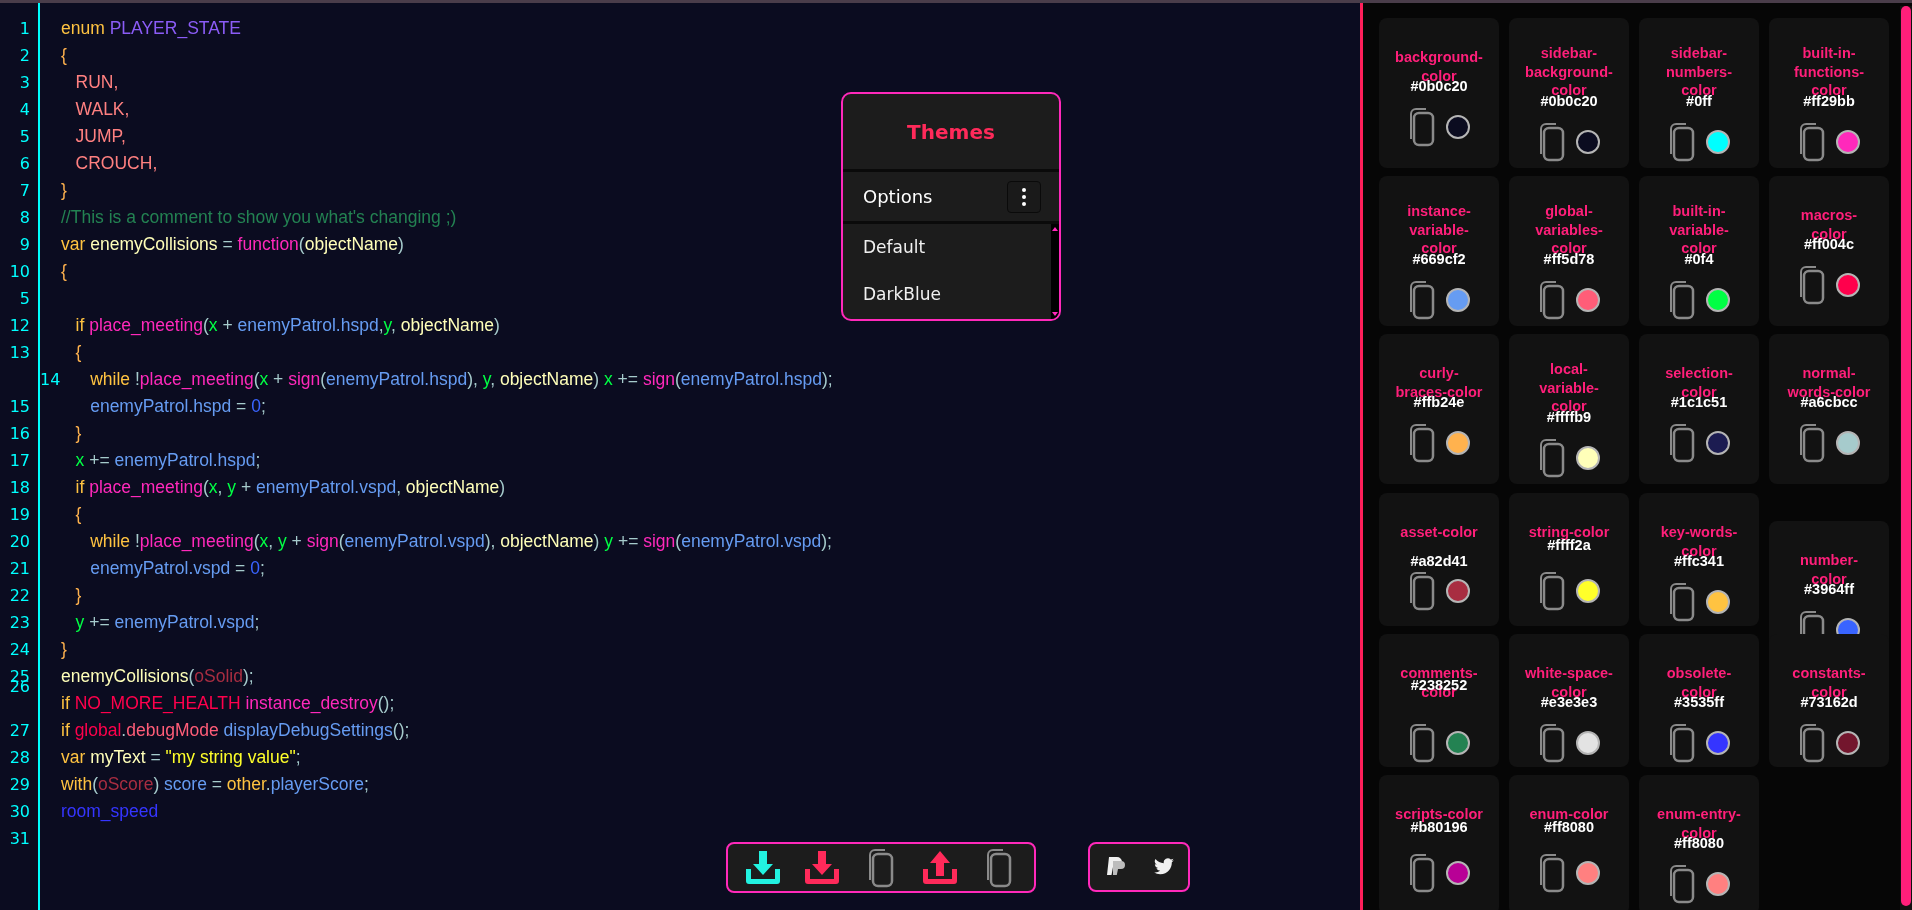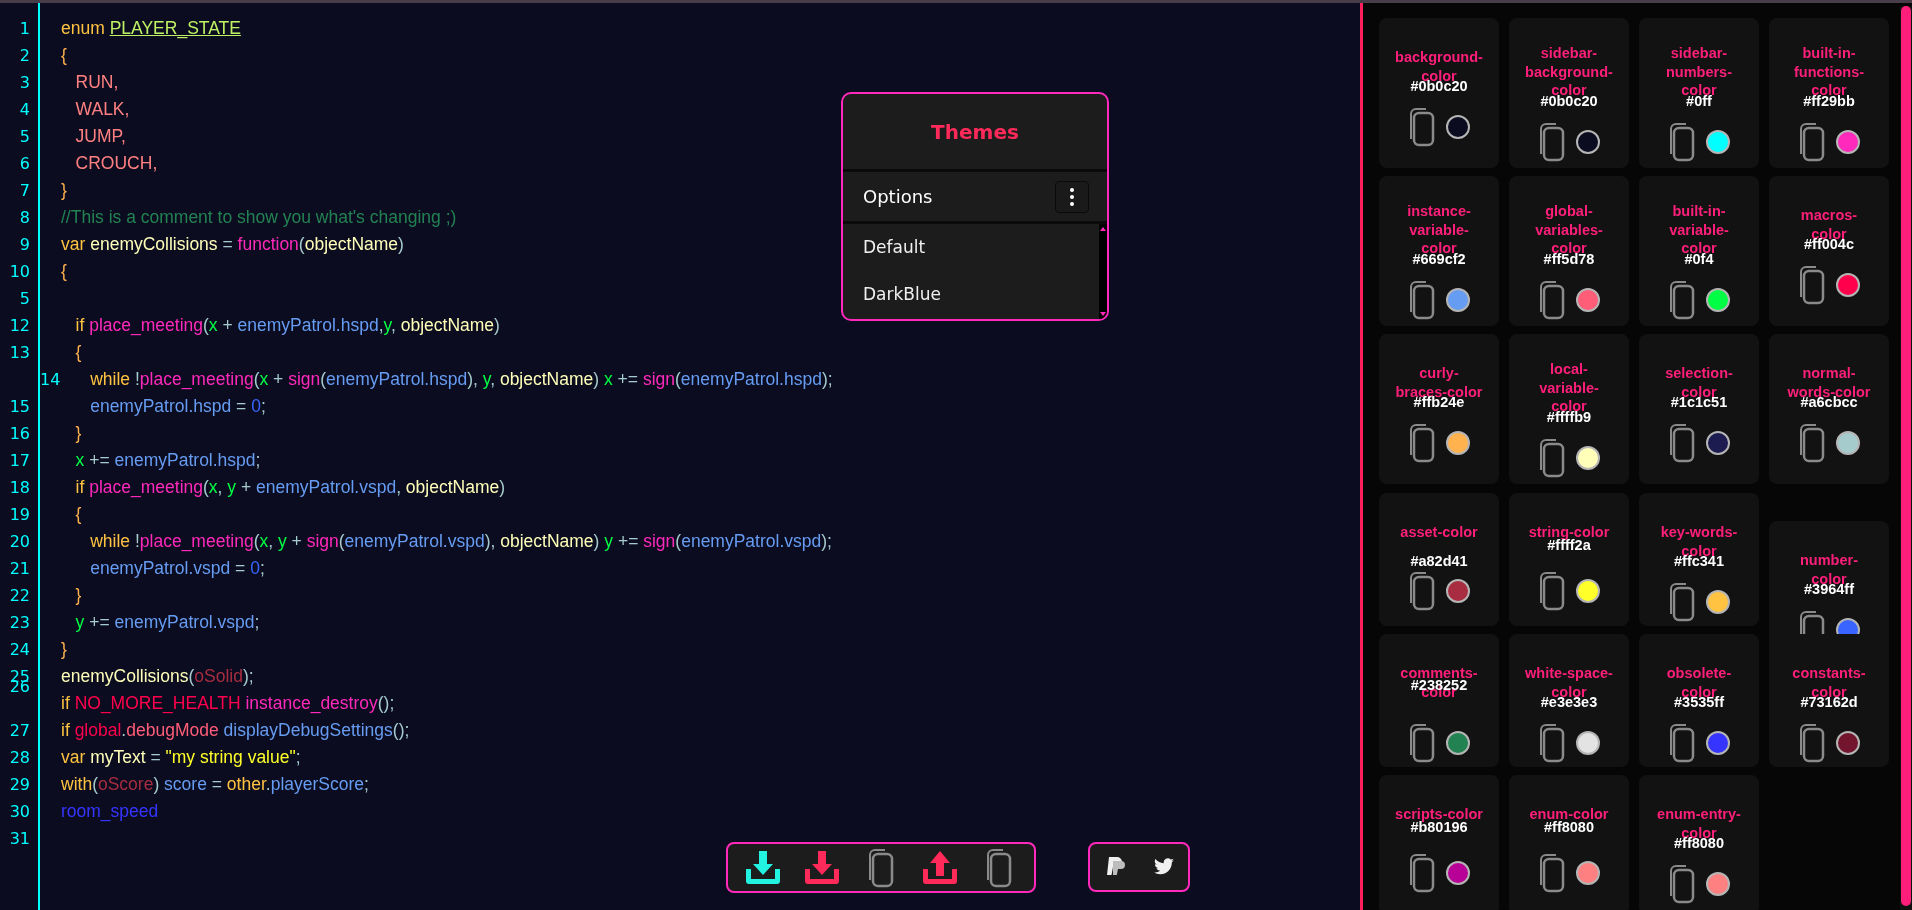--- a/index.html
+++ b/index.html
@@ -9,21 +9,21 @@
   .topbar { position: absolute; left: 0; top: 0; width: 1912px; height: 3px; background: #4a3d4a; }
 
   
   .editor { position: absolute; left: 0; top: 3px; width: 1360px; height: 907px; background: #0b0c20; }
   .gutter { position: absolute; left: 0; top: 0; width: 40px; height: 907px; background: #0b0c20; border-right: 2px solid #00ffff; }
   .line-num { position: absolute; left: 0; width: 30px; text-align: right; color: #00ffff; font-family: "DejaVu Sans", sans-serif; font-size: 16px; line-height: 27px; height: 27px; }
   .code { position: absolute; left: 61px; top: 12px; }
   .code-line { height: 27px; line-height: 27px; font-family: "Liberation Sans", sans-serif; font-size: 17.5px; color: #a6cbcc; white-space: pre; }
 
   
-  .themes { position: absolute; left: 841px; top: 92px; width: 268px; height: 229px; background: #1c1c1c; border: 2px solid #ff29bb; border-radius: 10px; overflow: hidden; }
+  .themes { position: absolute; left: 841px; top: 92px; width: 220px; height: 229px; background: #1c1c1c; border: 2px solid #ff29bb; border-radius: 10px; overflow: hidden; }
   .themes-title { height: 78px; display: flex; align-items: center; justify-content: center; color: #ff2a5a; font-family: "DejaVu Sans", sans-serif; font-weight: bold; font-size: 20px; border-bottom: 3px solid #0a0a0a; }
   .themes-options { height: 52px; display: flex; align-items: center; justify-content: space-between; padding: 0 18px 0 20px; border-bottom: 3px solid #0a0a0a; }
   .options-label { color: #ffffff; font-size: 18px; font-family: "DejaVu Sans", sans-serif; }
   .kebab { width: 34px; height: 32px; border: 1px solid #0a0a0a; border-radius: 4px; background: #1a1a1a; display: flex; flex-direction: column; align-items: center; justify-content: center; gap: 3px; }
   .kebab span { width: 4px; height: 4px; border-radius: 50%; background: #ffffff; display: block; }
   .themes-list { position: relative; height: 95px; }
   .theme-item { height: 47px; line-height: 47px; padding-left: 20px; color: #f0f0f0; font-size: 17px; font-family: "DejaVu Sans", sans-serif; }
   .list-scroll { position: absolute; right: 0; top: 0; width: 8px; height: 95px; background: #000; }
   .list-scroll .up, .list-scroll .down { position: absolute; left: 1px; width: 0; height: 0; border-left: 3px solid transparent; border-right: 3px solid transparent; }
   .list-scroll .up { top: 3px; border-bottom: 4px solid #ff29bb; }
@@ -79,21 +79,21 @@
       <div class="line-num" style="top: 633px;">24</div>
       <div class="line-num" style="top: 660px;">25</div>
       <div class="line-num" style="top: 670px; padding-left: 8px;">26</div>
       <div class="line-num" style="top: 714px;">27</div>
       <div class="line-num" style="top: 741px;">28</div>
       <div class="line-num" style="top: 768px;">29</div>
       <div class="line-num" style="top: 795px;">30</div>
       <div class="line-num" style="top: 822px;">31</div>
     </div>
   <div class="code" id="code">
-      <div class="code-line"><span style="color: rgb(255, 195, 65);">enum </span><span style="color: #bef264; text-decoration: underline;">PLAYER_STATE</span></div>
+      <div class="code-line"><span style="color: rgb(255, 195, 65);">enum </span><span style="color: #8b5cf6;">PLAYER_STATE</span></div>
       <div class="code-line"><span style="color: rgb(255, 178, 78);">{</span></div>
       <div class="code-line"><span style="color: rgb(255, 128, 128);">   RUN,</span></div>
       <div class="code-line"><span style="color: rgb(255, 128, 128);">   WALK,</span></div>
       <div class="code-line"><span style="color: rgb(255, 128, 128);">   JUMP,</span></div>
       <div class="code-line"><span style="color: rgb(255, 128, 128);">   CROUCH,</span></div>
       <div class="code-line"><span style="color: rgb(255, 178, 78);">}</span></div>
       <div class="code-line"><span style="color: rgb(35, 130, 82);">//This is a comment to show you what's changing ;)</span></div>
       <div class="code-line"><span style="color: rgb(255, 195, 65);">var </span><span style="color: rgb(255, 255, 185);">enemyCollisions</span><span style="color: rgb(166, 203, 204);"> = </span><span style="color: rgb(255, 41, 187);">function</span><span style="color: rgb(166, 203, 204);">(</span><span style="color: rgb(255, 255, 185);">objectName</span><span style="color: rgb(166, 203, 204);">)</span></div>
       <div class="code-line"><span style="color: rgb(255, 178, 78);">{</span></div>
       <div class="code-line"></div>

